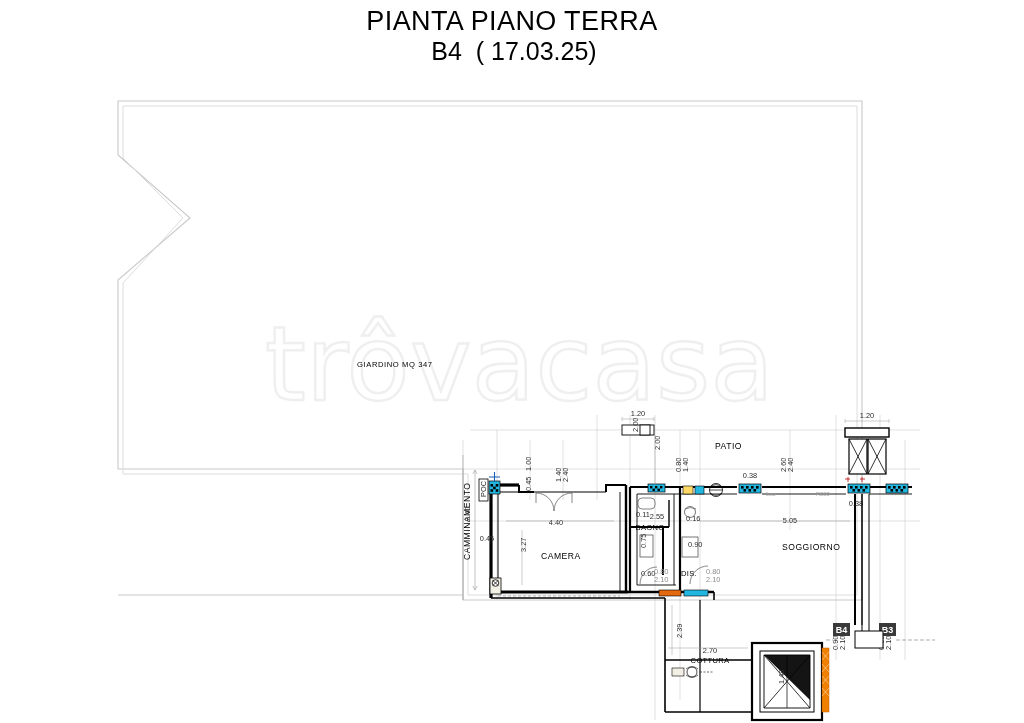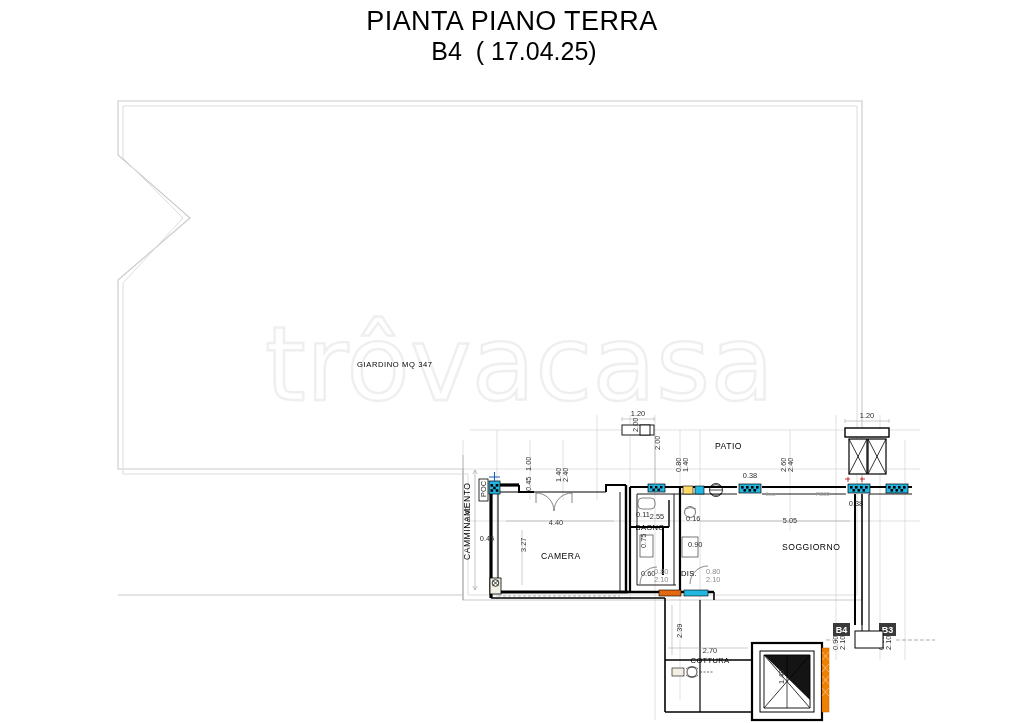--- a/index.html
+++ b/index.html
@@ -92,21 +92,21 @@
     font-weight: bold;
   }
 </style>
 </head>
 <body>
 
 <div id="plan-root">
 
   <div class="title-block">
     <div class="title-line1">PIANTA PIANO TERRA</div>
-    <div class="title-line2">B4  ( 17.04.25)</div>
+    <div class="title-line2">B4  ( 17.03.25)</div>
   </div>
 
   <svg width="1024" height="723" viewBox="0 0 1024 723">
 
     <g>
       <text class="wm-text" x="265" y="400">trôvacasa</text>
     </g>
 
     <g fill="none" stroke="#c9c9c9" stroke-width="1.1">
       <path d="M118,101 L862,101 L862,600 L463,600 L463,469 L118,469

